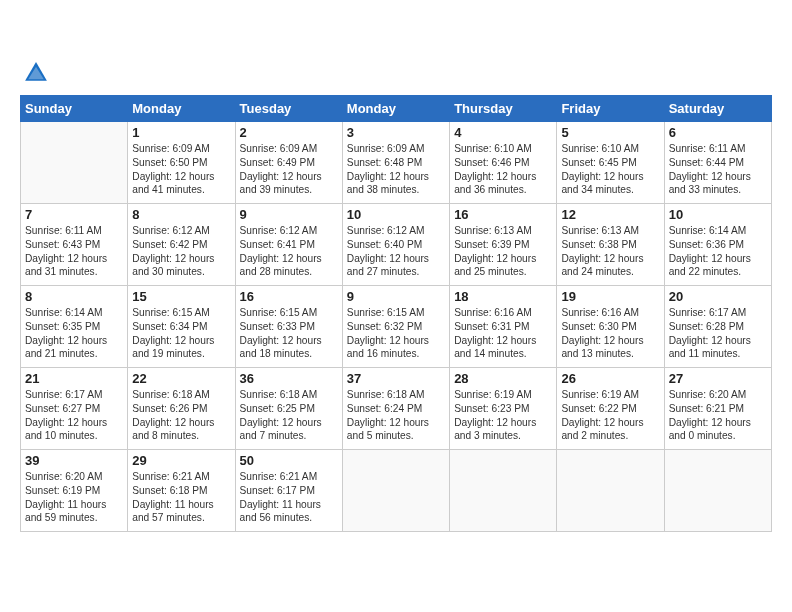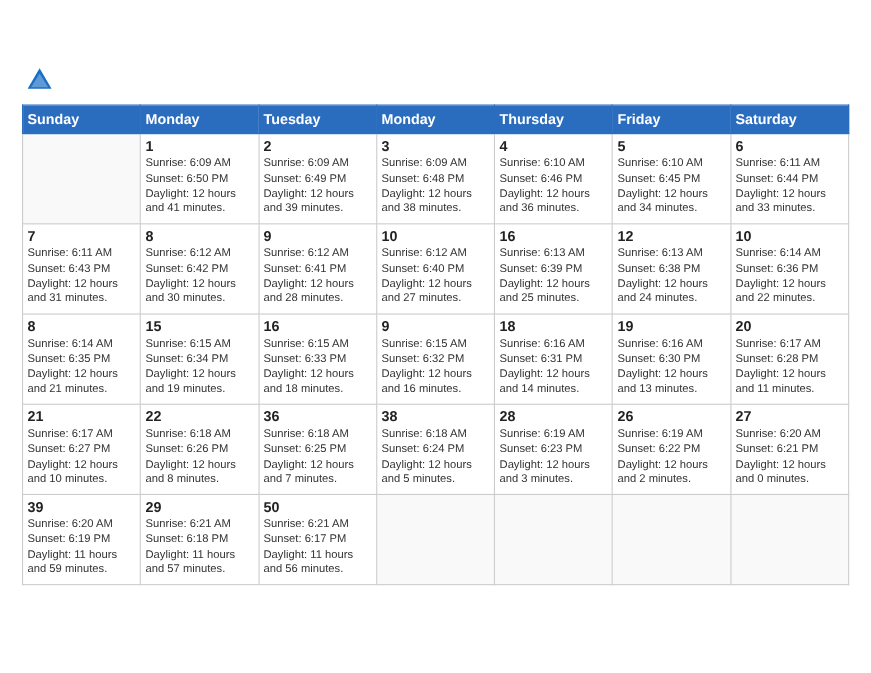--- a/index.html
+++ b/index.html
@@ -300,21 +300,21 @@
 and 8 minutes.</div>
           </td>
           <td>
             <span class="day-num">36</span>
             <div class="day-detail" style="white-space: pre-line;">Sunrise: 6:18 AM
 Sunset: 6:25 PM
 Daylight: 12 hours
 and 7 minutes.</div>
           </td>
           <td>
-            <span class="day-num">38</span>
+            <span class="day-num">37</span>
             <div class="day-detail" style="white-space: pre-line;">Sunrise: 6:18 AM
 Sunset: 6:24 PM
 Daylight: 12 hours
 and 5 minutes.</div>
           </td>
           <td>
             <span class="day-num">28</span>
             <div class="day-detail" style="white-space: pre-line;">Sunrise: 6:19 AM
 Sunset: 6:23 PM
 Daylight: 12 hours

